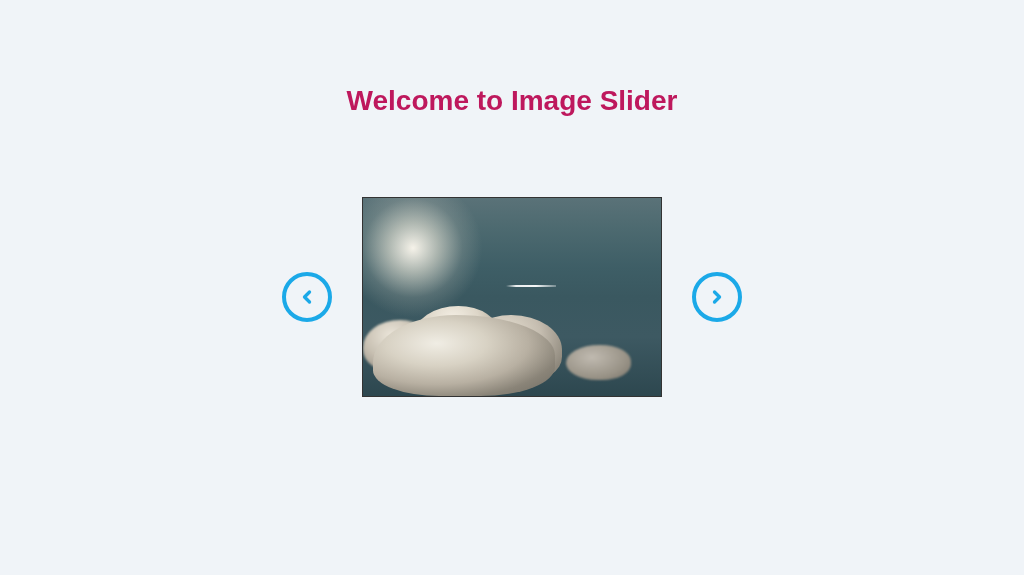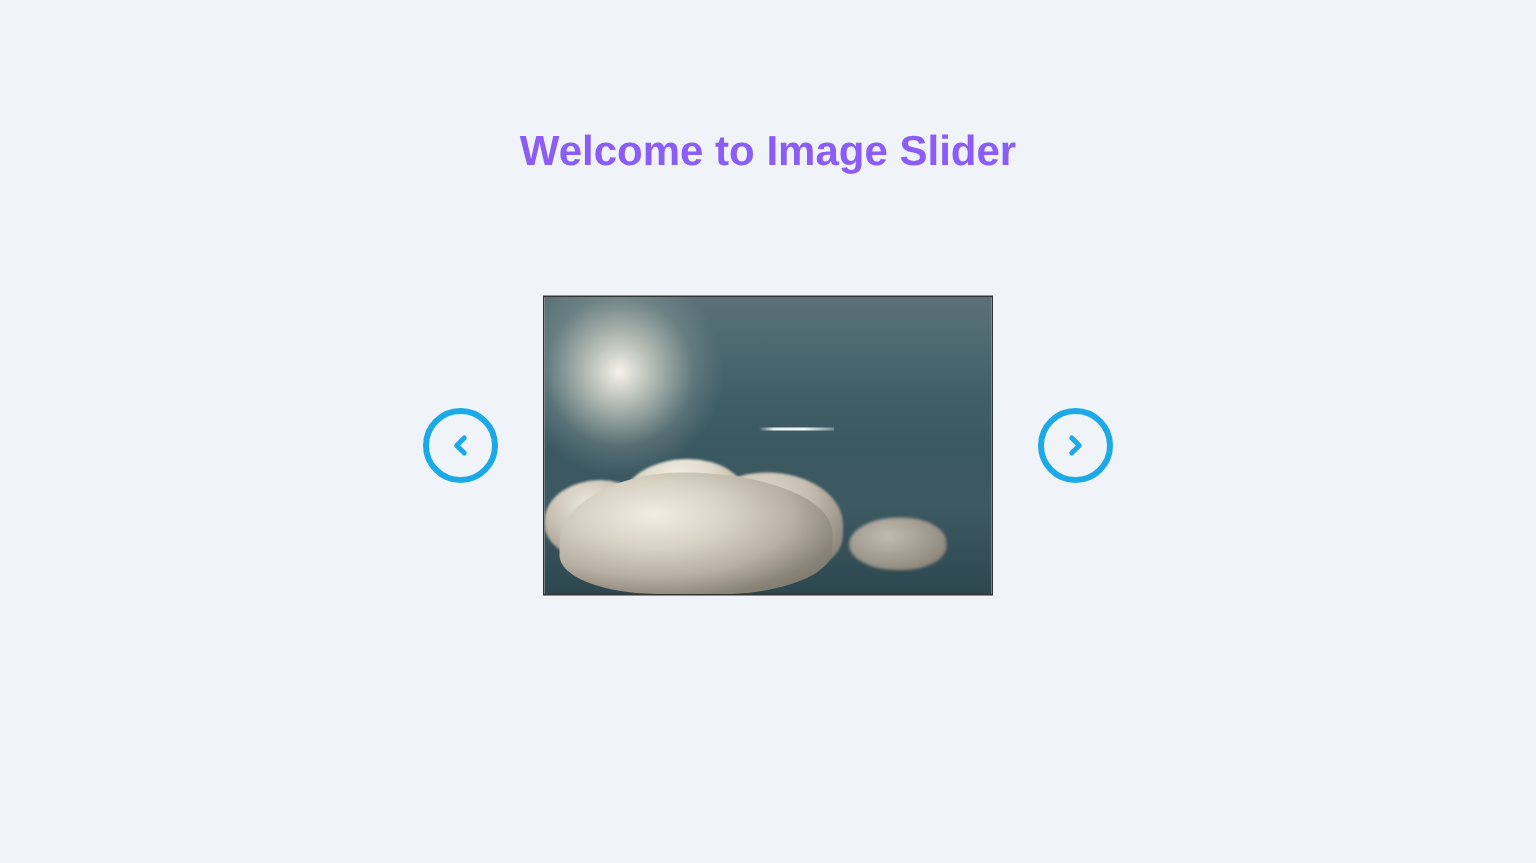--- a/index.html
+++ b/index.html
@@ -15,21 +15,21 @@
       font-family: 'Segoe UI', Tahoma, Geneva, Verdana, sans-serif;
       display: flex;
       flex-direction: column;
       align-items: center;
       padding-top: 85px;
     }
     
     .heading {
       font-size: 28px;
       font-weight: 700;
-      color: #8b5cf6;
+      color: #be185d;
       margin-bottom: 80px;
     }
     
     .slider-container {
       display: flex;
       align-items: center;
       gap: 30px;
     }
     
     .nav-button {

